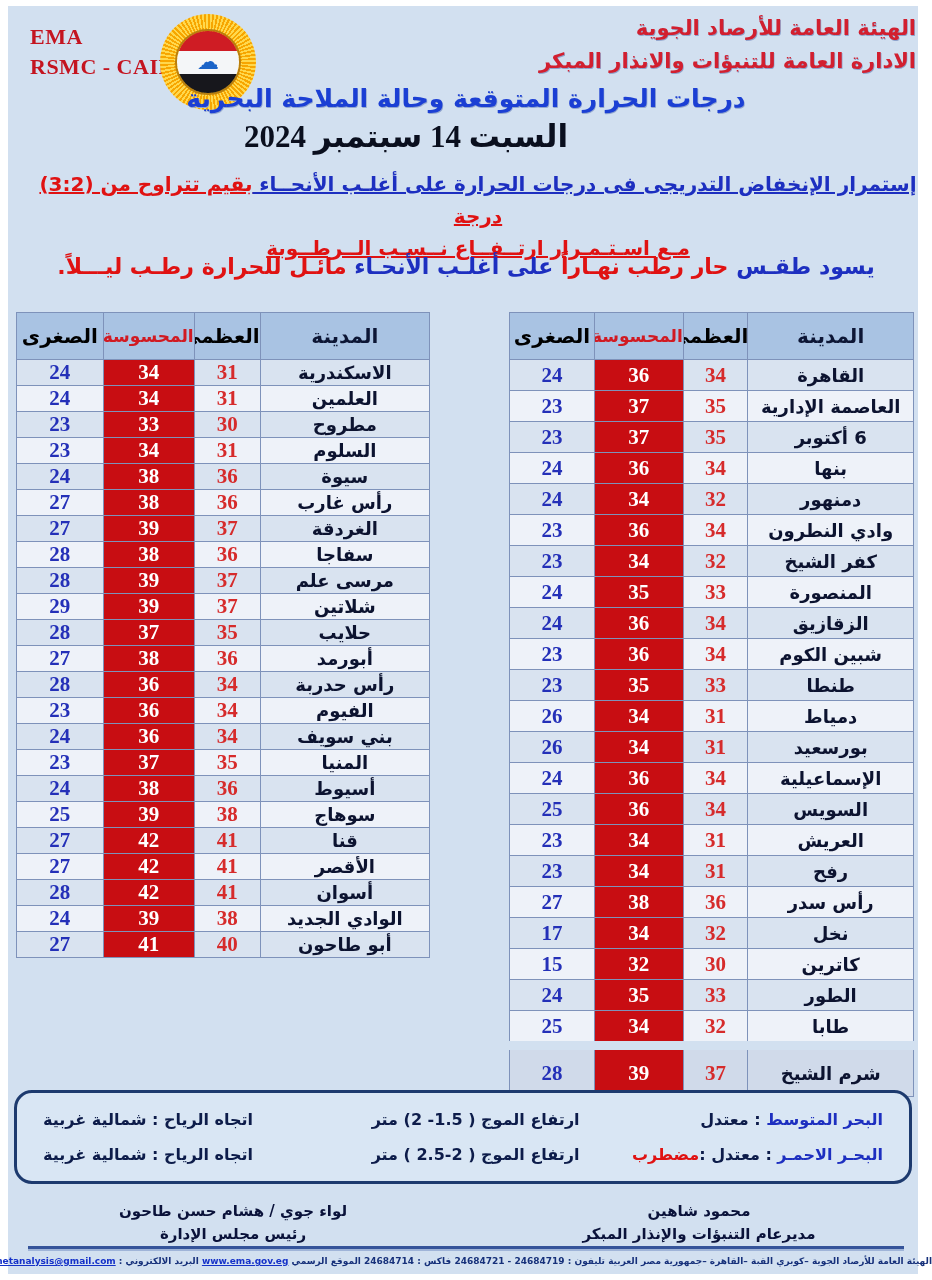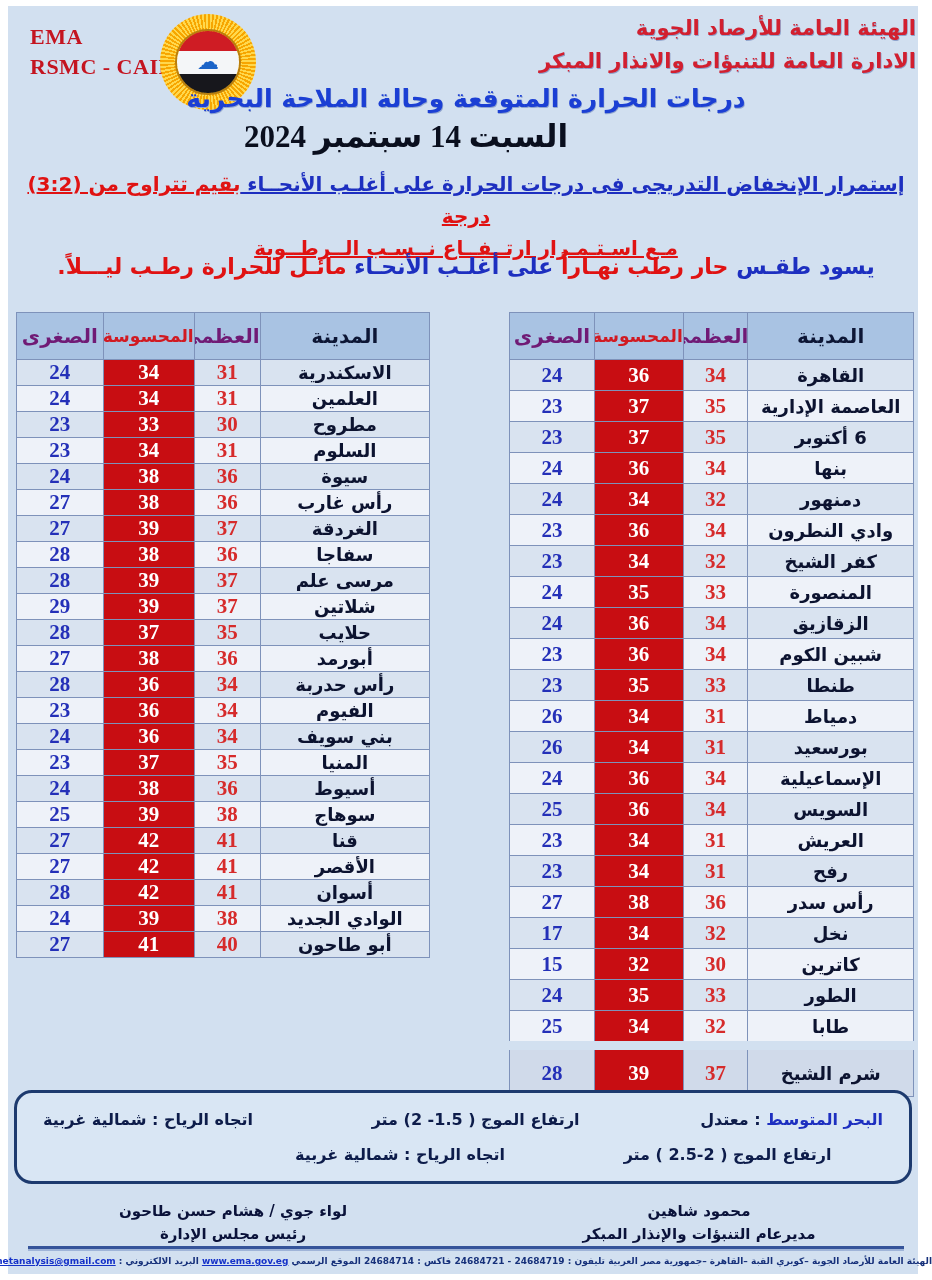--- a/index.html
+++ b/index.html
@@ -41,21 +41,21 @@
     color:#1b3fd4;font-weight:bold;font-size:25px;
     text-shadow:0.6px 0.6px 0 #93a7cf;
   }
   .date{
     position:absolute;top:118px;left:0;width:812px;text-align:center;direction:rtl;
     color:#0a0f1e;font-weight:bold;font-size:31px;
     font-family:"Liberation Serif","DejaVu Sans",serif;
   }
   
   .adv1{
-    position:absolute;top:168px;left:12px;width:908px;text-align:center;direction:rtl;
+    position:absolute;top:168px;left:24px;width:908px;text-align:center;direction:rtl;
     font-weight:bold;font-size:20px;line-height:1.6;
   }
   .adv1 span{text-decoration:underline;}
   .adv2{
     position:absolute;top:254px;left:0;width:932px;text-align:center;direction:rtl;
     font-weight:bold;font-size:22px;
   }
   .blue{color:#1d2fc0;}
   .red{color:#e01212;}
   
@@ -64,21 +64,21 @@
     background:#e8eef7;
   }
   .right-table{left:509px;top:312px;width:405px;}
   .left-table{left:16px;top:312px;width:414px;}
   .wtable th,.wtable td{
     border:1px solid #7e92ba;text-align:center;vertical-align:middle;
     padding:0;overflow:hidden;white-space:nowrap;
   }
   .wtable th{height:46px;background:#a9c3e3;font-size:20px;font-weight:bold;}
   th.c-city{color:#0d1635;}
-  th.c-max,th.c-min{color:#701a75;}
+  th.c-max,th.c-min{color:#000000;}
   th.c-feels{color:#d11a22;font-size:17px;}
   .right-table td{height:30px;}
   .left-table td{height:25px;}
   .wtable tbody tr:nth-of-type(odd){background:#d9e3f0;}
   .wtable tbody tr:nth-of-type(even){background:#eef2f9;}
   td.c-city{font-size:18px;font-weight:bold;color:#0c1330;direction:rtl;}
   td.c-max,td.c-min,td.c-feels{
     font-family:"Liberation Serif","DejaVu Sans",serif;font-weight:bold;font-size:21px;
   }
   td.c-max{color:#d62b2b;}
@@ -473,20 +473,23 @@
 
 <div class="seabox">
   <div class="sea-row">
     <div class="sea-name">
       <span class="blue">البحر المتوسط </span><span>: معتدل</span><span class="red"></span>
     </div>
     <div class="sea-wave">ارتفاع الموج ( 1.5- 2) متر</div>
     <div class="sea-wind">اتجاه الرياح : شمالية غربية</div>
   </div>
   <div class="sea-row">
+    <div class="sea-name">
+      <span class="blue">البحـر الاحمـر </span><span>: معتدل :</span><span class="red">مضطرب</span>
+    </div>
     <div class="sea-wave">ارتفاع الموج ( 2-2.5 ) متر</div>
     <div class="sea-wind">اتجاه الرياح : شمالية غربية</div>
   </div>
 </div>
 
 <div class="sigs">
   <div class="sig">
     <div>محمود شاهين</div>
     <div>مديرعام التنبؤات والإنذار المبكر</div>
   </div>

